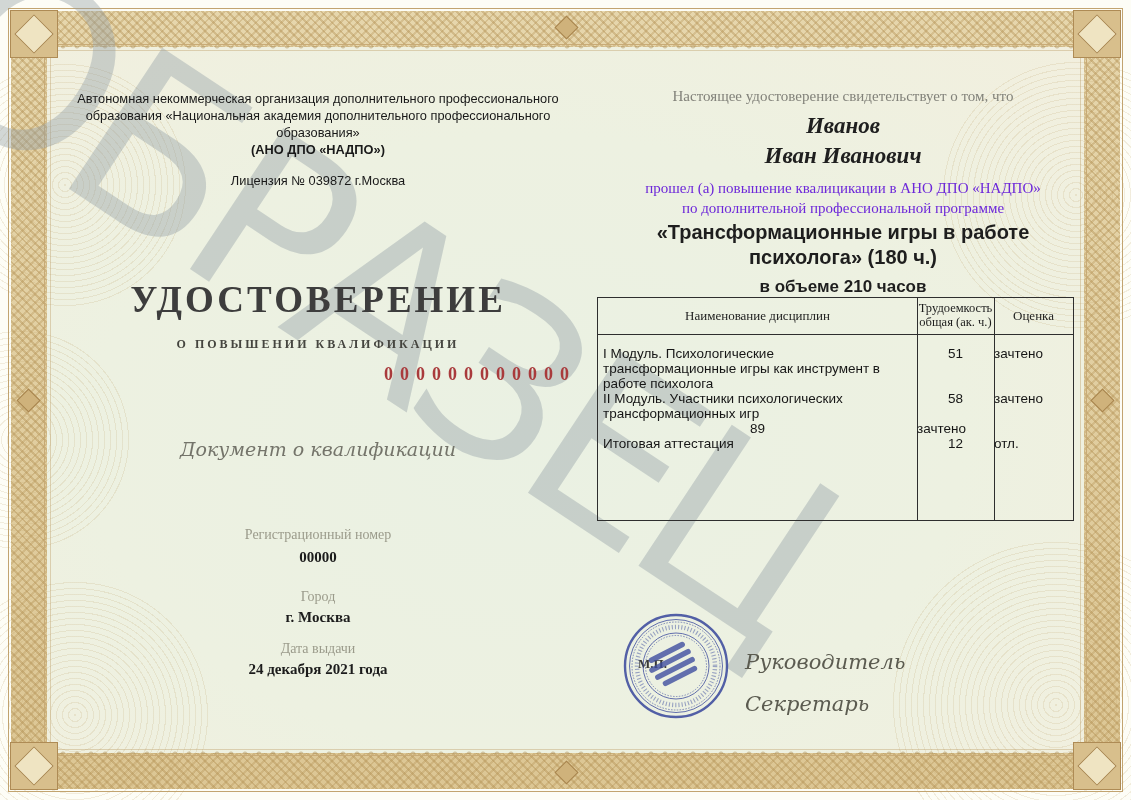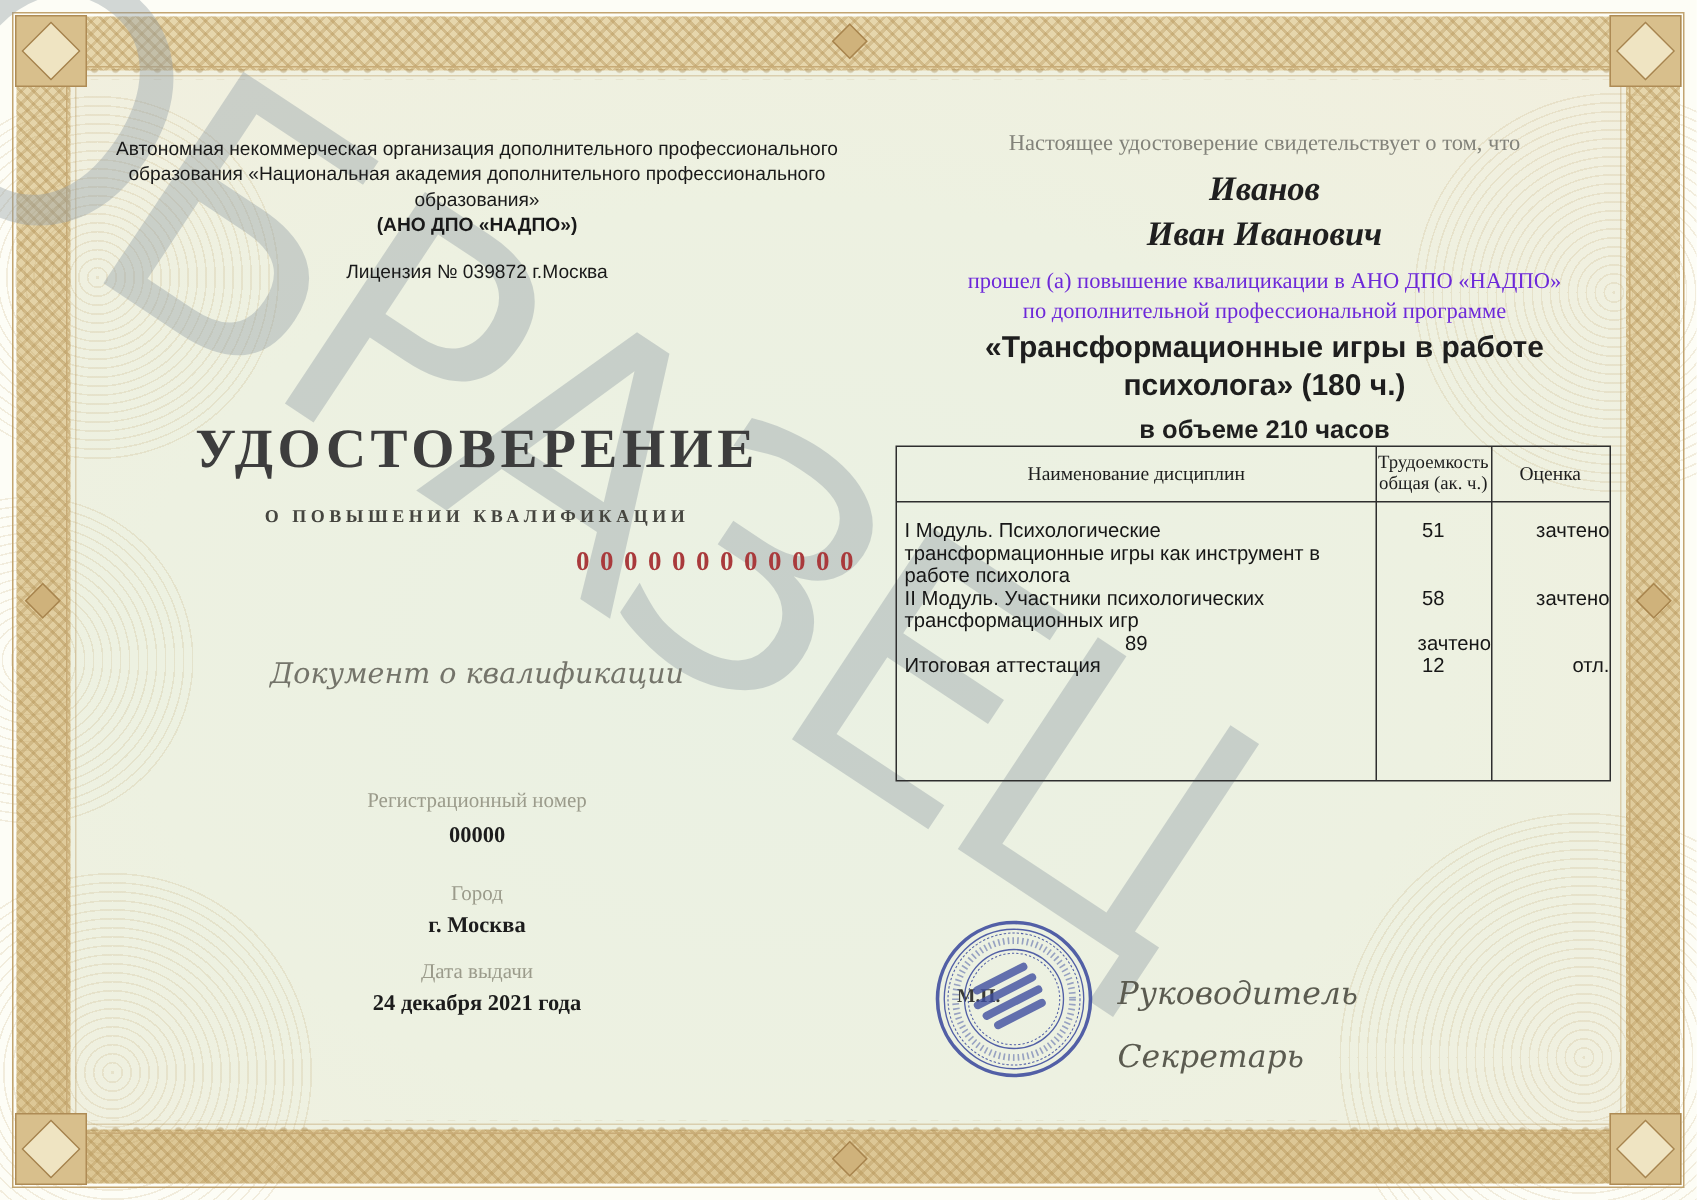--- a/index.html
+++ b/index.html
@@ -91,21 +91,21 @@
   .v1 { left:319px; } .v2 { left:396px; }
   .thead { position:absolute; left:0; top:0; right:0; height:37px; box-sizing:border-box;
            border-bottom:1.3px solid #2e2e2e; display:grid; grid-template-columns:319px 77px 1fr;
            align-items:center; text-align:center; font-size:13px; color:#1d1d1d; }
   .thead .h2 { font-size:12.5px; line-height:1.1; }
   .tbody { position:absolute; left:0; top:38px; right:0;margin-top:10px; }
   .trow { display:grid; grid-template-columns:319px 77px 1fr;
           font-family:"Liberation Sans", sans-serif; font-size:13.5px; line-height:15px; color:#161616; }
   .trow .c-name  { padding:0 8px 0 5px; text-align:left; }
   .trow .c-hours { text-align:center; }
-  .trow .c-grade { text-align:right; }
+  .trow .c-grade { text-align:left; }
 
   
   .stamp { position:absolute; left:621px; top:611px; width:110px; height:110px; z-index:4; opacity:.88; }
   .mp { position:absolute; left:638px; top:656px; font-size:13px; font-weight:700; color:#3a3a36; z-index:3; }
   .sig { position:absolute; left:745px; font-family:"DejaVu Serif", serif; font-style:italic;
          font-size:21px; color:#5b5b50; z-index:3; }
   .sig-head { top:650px; } .sig-sec { top:692px; }
 </style>
 </head>
 <body>

